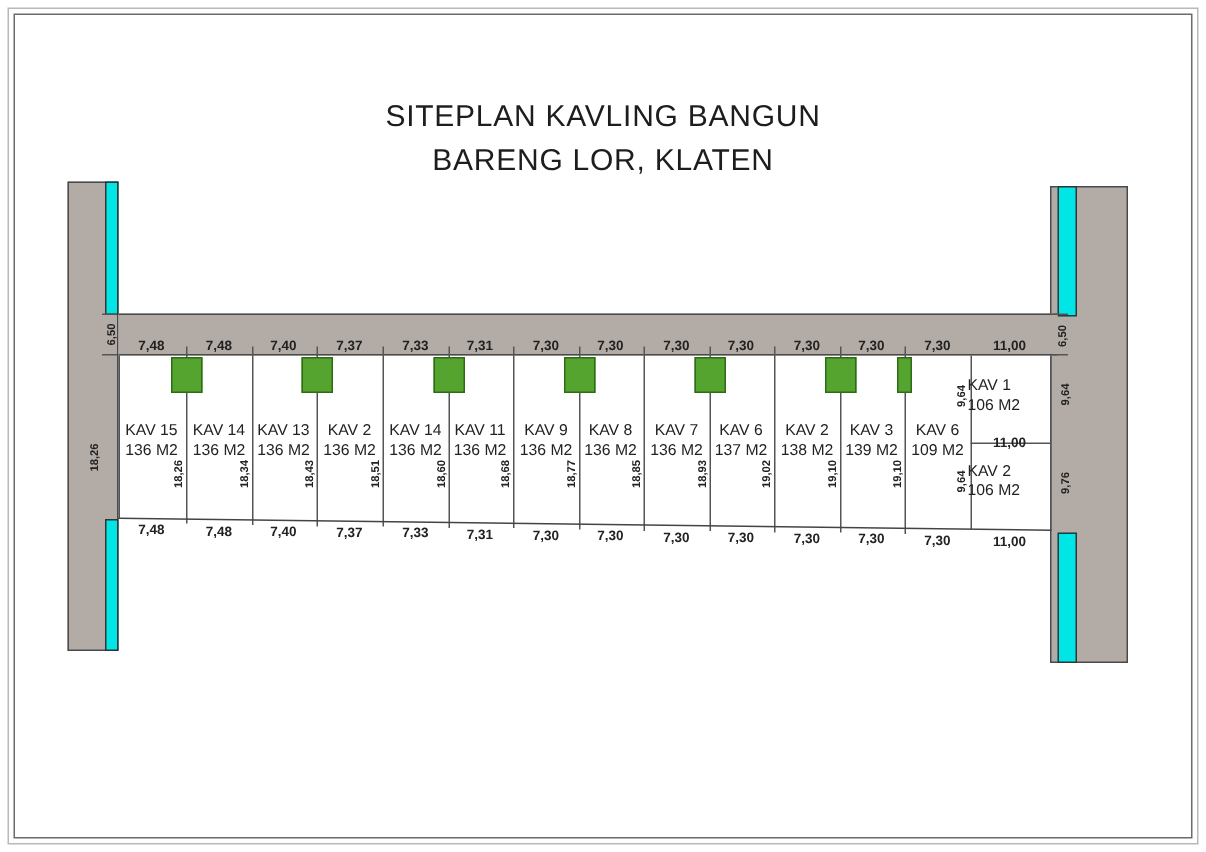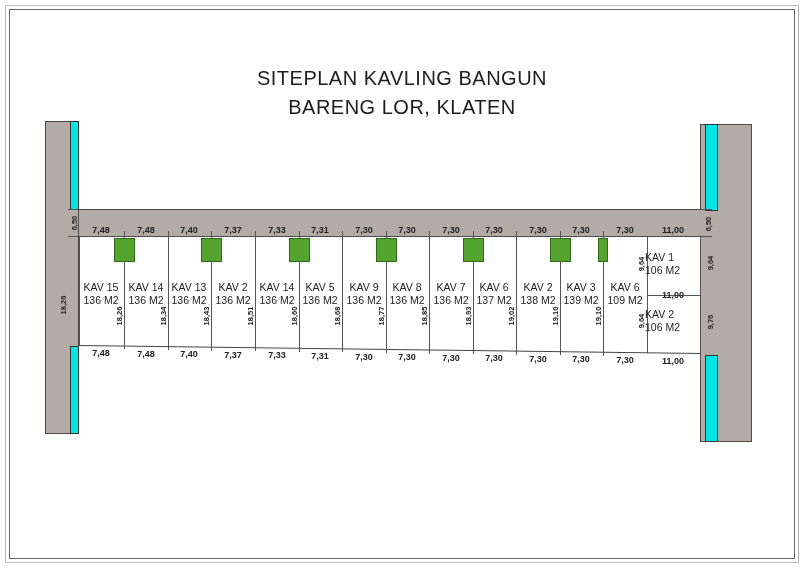--- a/index.html
+++ b/index.html
@@ -116,21 +116,21 @@
     </div>
   <div class="lot-label" style="left:233px;">
       <div>KAV 2</div>
       <div>136 M2</div>
     </div>
   <div class="lot-label" style="left:277px;">
       <div>KAV 14</div>
       <div>136 M2</div>
     </div>
   <div class="lot-label" style="left:320px;">
-      <div>KAV 5</div>
+      <div>KAV 11</div>
       <div>136 M2</div>
     </div>
   <div class="lot-label" style="left:364px;">
       <div>KAV 9</div>
       <div>136 M2</div>
     </div>
   <div class="lot-label" style="left:407px;">
       <div>KAV 8</div>
       <div>136 M2</div>
     </div>

